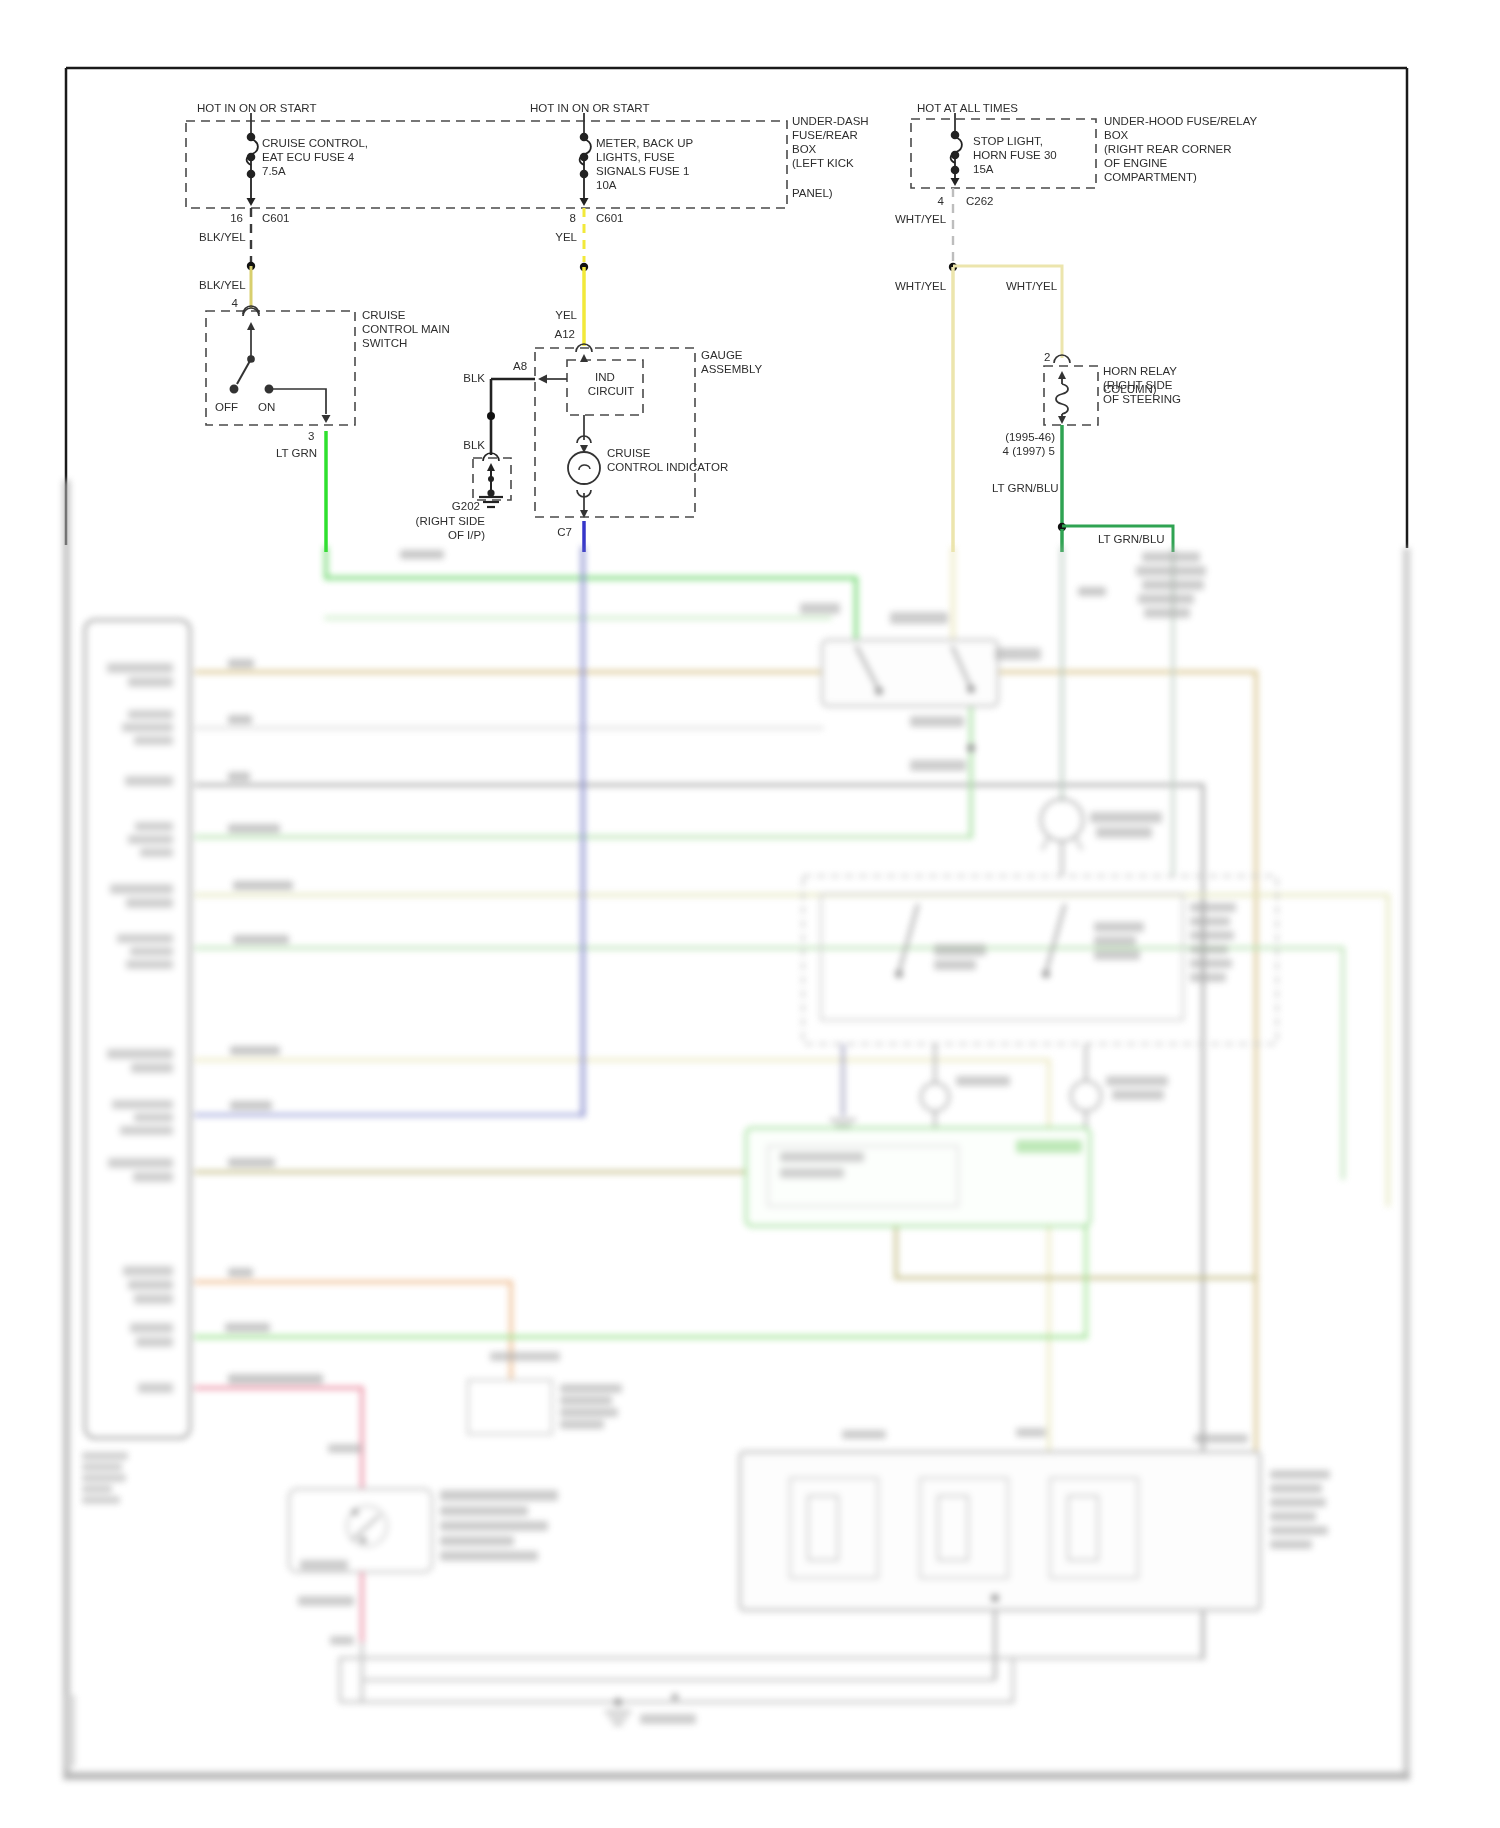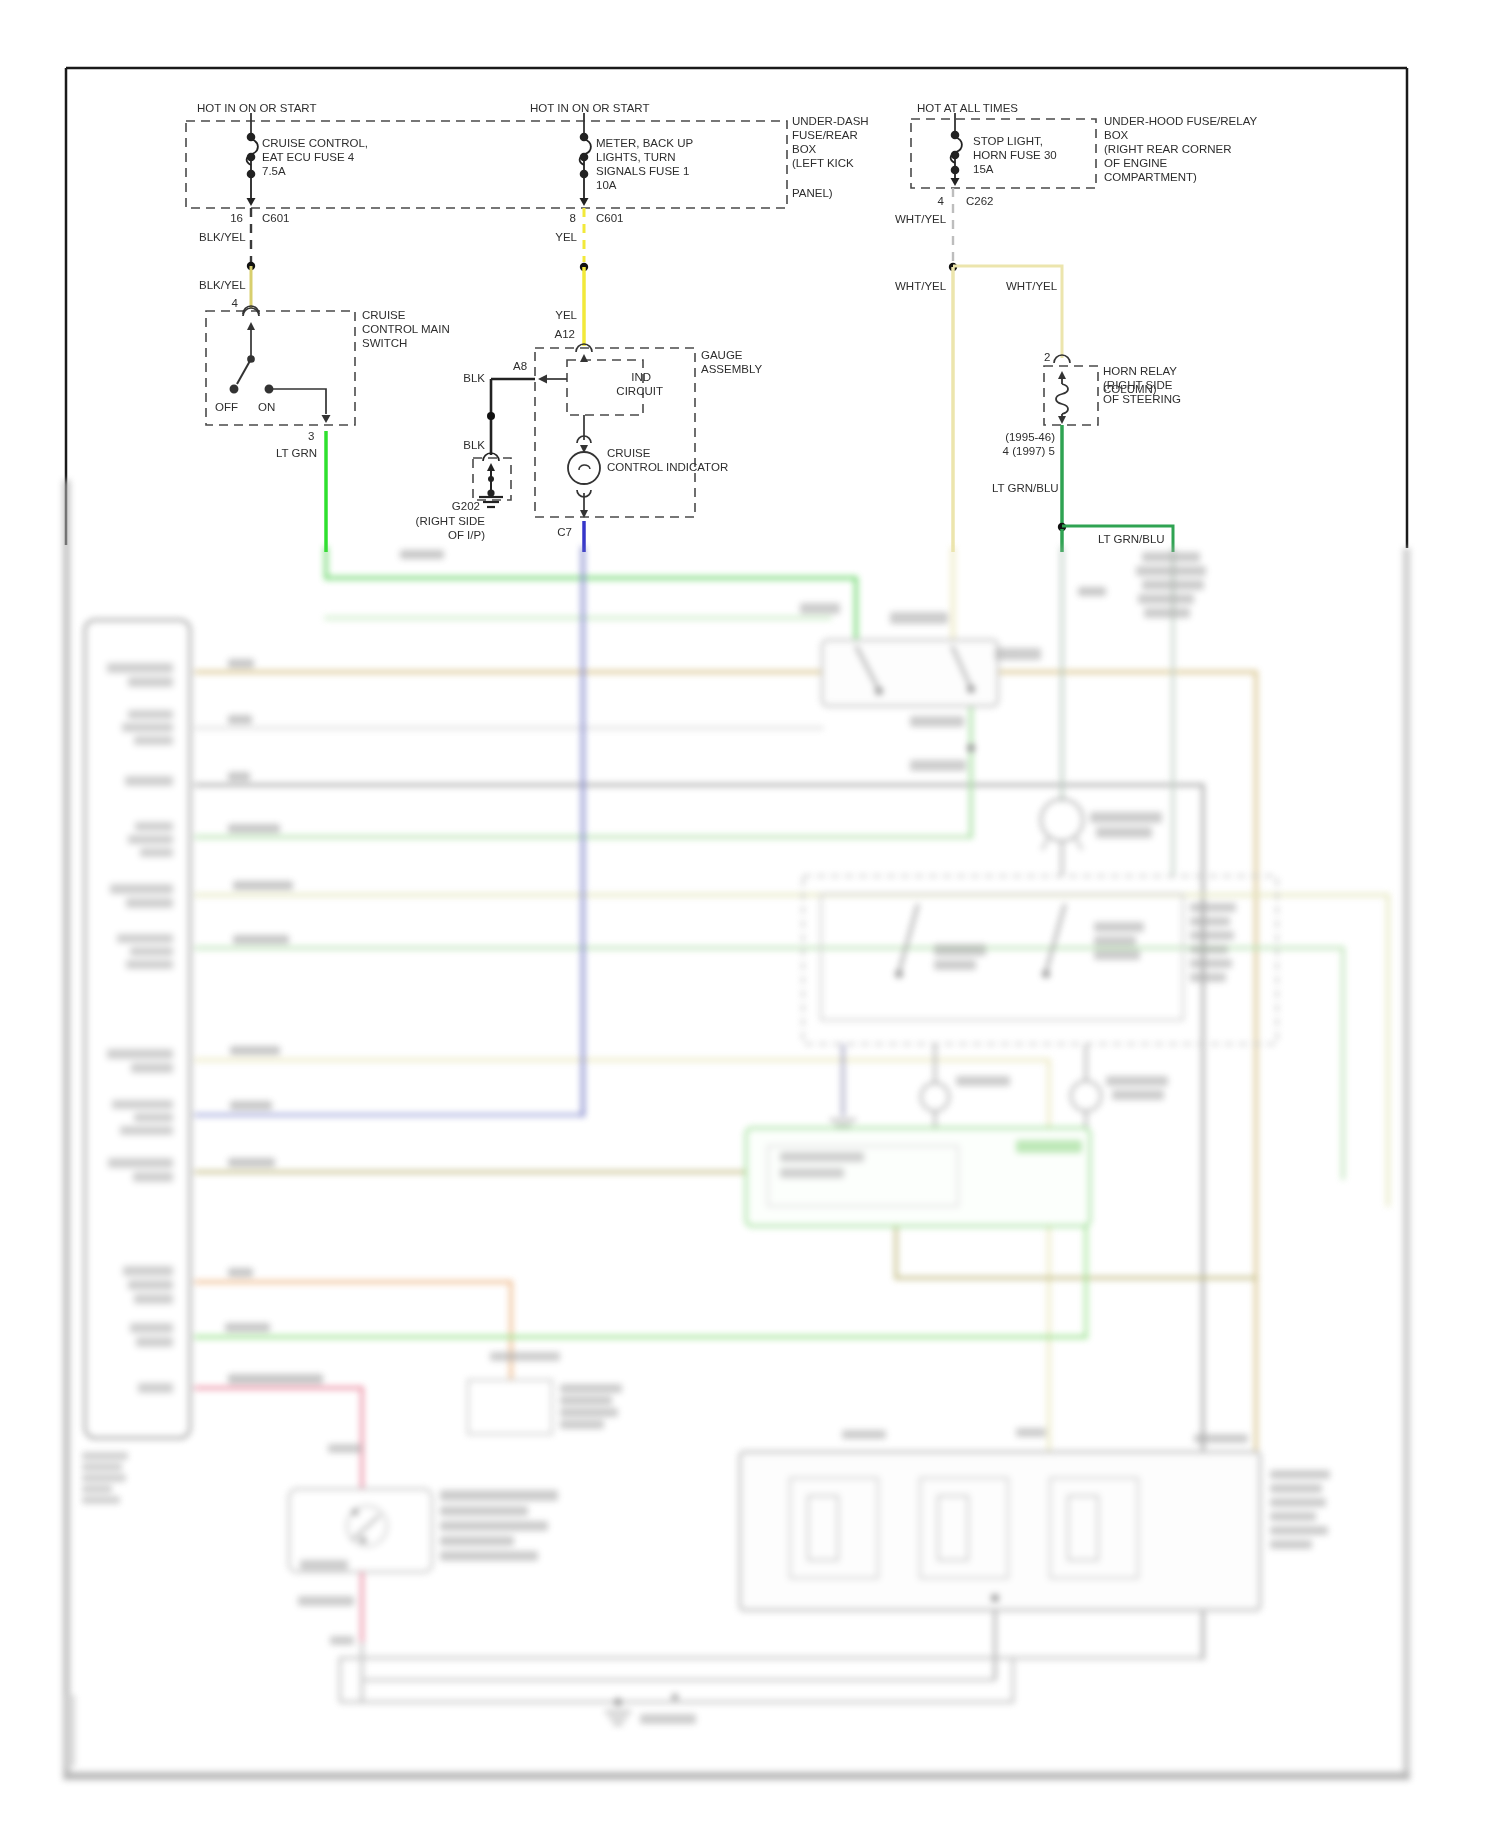--- a/index.html
+++ b/index.html
@@ -1,20 +1,20 @@
 <!DOCTYPE html>
 <html><head>
 <meta charset="utf-8">
 <style>
   html,body{margin:0;padding:0;background:#ffffff;}
   body{width:1500px;height:1828px;position:relative;overflow:hidden;
        font-family:"Liberation Sans",sans-serif;}
   .lbl{position:absolute;font-size:11.5px;line-height:13px;color:#2e2e2e;white-space:nowrap;}
   .r{text-align:right;}
-  .c{text-align:right;padding-left:8px;}
+  .c{text-align:center;}
   svg{position:absolute;left:0;top:0;}
   .blurwrap{position:absolute;left:0;top:0;width:1500px;height:1828px;
             filter:blur(3.2px) saturate(.95);opacity:.82;pointer-events:none;}
 </style>
 </head>
 <body>
 
 <svg width="1500" height="1828" viewBox="0 0 1500 1828">
   <g stroke="#1a1a1a" stroke-width="2.5">
     <line x1="66" y1="68" x2="1407" y2="68"></line>
@@ -149,21 +149,21 @@
 <div>
   <div class="lbl" style="left:197px;top:102px">HOT IN ON OR START</div>
   <div class="lbl" style="left:530px;top:102px">HOT IN ON OR START</div>
   <div class="lbl" style="left:917px;top:102px">HOT AT ALL TIMES</div>
 
   <div class="lbl" style="left:262px;top:137px">CRUISE CONTROL,</div>
   <div class="lbl" style="left:262px;top:151px">EAT ECU FUSE 4</div>
   <div class="lbl" style="left:262px;top:165px">7.5A</div>
 
   <div class="lbl" style="left:596px;top:137px">METER, BACK UP</div>
-  <div class="lbl" style="left:596px;top:151px">LIGHTS, TURN</div>
+  <div class="lbl" style="left:596px;top:151px">LIGHTS, FUSE</div>
   <div class="lbl" style="left:596px;top:165px">SIGNALS FUSE 1</div>
   <div class="lbl" style="left:596px;top:179px">10A</div>
 
   <div class="lbl" style="left:792px;top:115px">UNDER-DASH</div>
   <div class="lbl" style="left:792px;top:129px">FUSE/REAR</div>
   <div class="lbl" style="left:792px;top:143px">BOX</div>
   <div class="lbl" style="left:792px;top:157px">(LEFT KICK</div>
   <div class="lbl" style="left:792px;top:187px">PANEL)</div>
 
   <div class="lbl" style="left:973px;top:135px">STOP LIGHT,</div>

